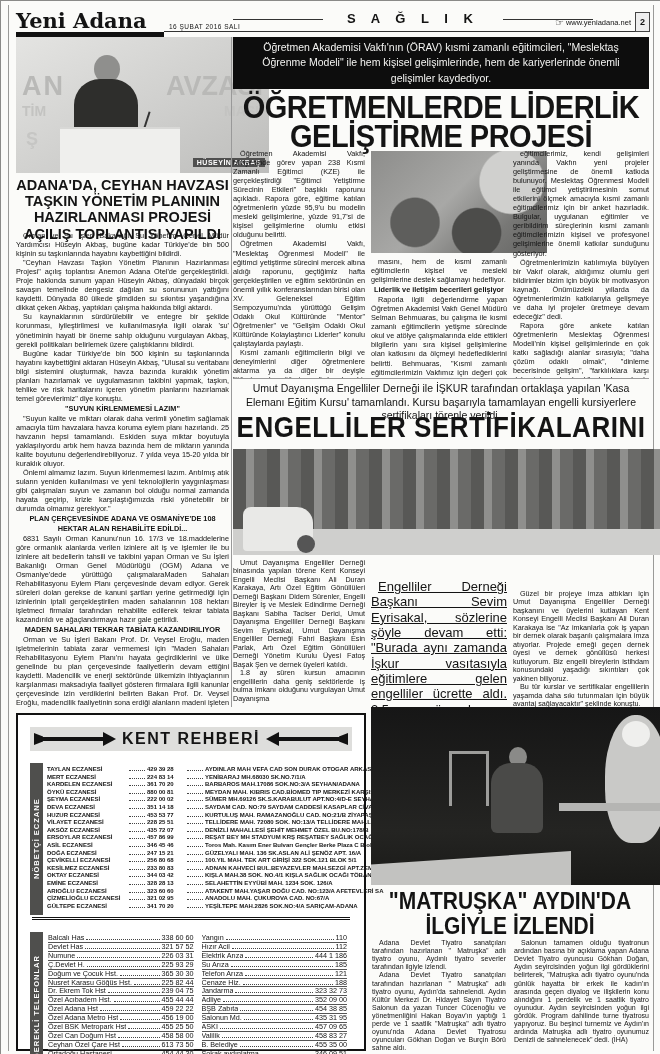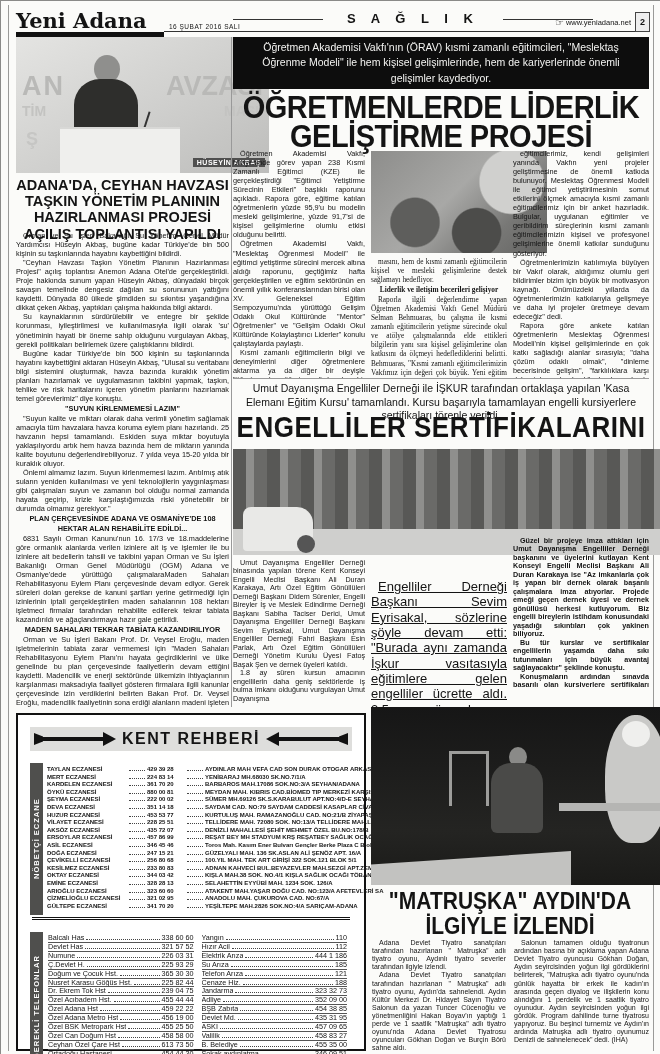--- a/index.html
+++ b/index.html
@@ -68,35 +68,35 @@
         display:flex;align-items:center;justify-content:center;text-align:center;
         font-size:10.5px;line-height:1.45;padding:0 12px;box-sizing:border-box;}
   .main-headline{position:absolute;left:232px;top:92px;width:416px;text-align:center;
         font-weight:bold;font-size:29px;line-height:27px;letter-spacing:-.5px;
         transform:scale(1,1.08);transform-origin:center top;}
 
   .col{position:absolute;font-size:7.3px;line-height:1.24;text-align:justify;overflow:hidden;}
   .col p{margin:0;text-indent:7px;}
   .col p.sub{font-weight:bold;text-indent:0;text-align:center;margin:1px 0;}
   .t-col1{left:232px;top:148px;width:132px;height:230px;}
-  .t-col2{left:370px;top:256px;width:136px;height:122px;font-family:Liberation Serif, serif;}
+  .t-col2{left:370px;top:256px;width:136px;height:122px;}
   .t-col3{left:512px;top:148px;width:136px;height:230px;}
 
   .akbas-headline{position:absolute;left:15px;top:176px;width:213px;text-align:center;
         font-weight:bold;font-size:14.5px;line-height:1.12;}
   .akbas-body{left:15px;top:230px;width:213px;height:476px;font-size:7.3px;}
   .akbas-body p.sub{text-align:center;}
 
   .eng-intro{position:absolute;left:232px;top:381px;width:416px;text-align:center;
         font-size:10.5px;line-height:1.3;}
   .eng-headline{position:absolute;left:232px;top:410px;width:416px;text-align:center;
         font-weight:bold;font-size:26px;letter-spacing:.5px;transform:scale(1,1.1);transform-origin:center top;}
   .e-col1{left:232px;top:558px;width:132px;height:148px;font-size:7.2px;line-height:1.18;}
   .e-col2{left:370px;top:578px;width:136px;height:150px;font-size:13px;line-height:1.18;text-decoration:underline;}
-  .e-col3{left:512px;top:536px;width:136px;height:150px;font-size:7.2px;line-height:1.18;font-weight:bold;}
+  .e-col3{left:512px;top:589px;width:136px;height:150px;font-size:7.2px;line-height:1.18;}
 
   .mat-headline{position:absolute;left:370px;top:888px;width:278px;text-align:center;
         font-weight:bold;font-size:21px;line-height:1.08;transform:scale(1,1.1);transform-origin:center top;}
   .m-col1{left:371px;top:938px;width:134px;height:112px;font-size:7px;line-height:1.16;}
   .m-col2{left:513px;top:938px;width:135px;height:112px;font-size:7px;line-height:1.16;}
 
   
   .kent-box{position:absolute;left:15px;top:712px;width:350px;height:338px;border:2px solid #111;
         background:#fff;box-sizing:border-box;padding:12px;}
   .kent-banner{height:24px;background:#dededc;display:flex;align-items:center;gap:6px;padding:0 4px;}
@@ -544,21 +544,21 @@
               <span class="tel-num">352 09 00</span>
             </div>
 
             <div class="tel-row">
               <span class="tel-label">BŞB Zabıta</span>
               <span class="tel-fill"></span>
               <span class="tel-num">454 38 85</span>
             </div>
 
             <div class="tel-row">
-              <span class="tel-label">Devlet Md.</span>
+              <span class="tel-label">Salonun Md.</span>
               <span class="tel-fill"></span>
               <span class="tel-num">435 31 95</span>
             </div>
 
             <div class="tel-row">
               <span class="tel-label">ASKİ</span>
               <span class="tel-fill"></span>
               <span class="tel-num">457 09 65</span>
             </div>
 

